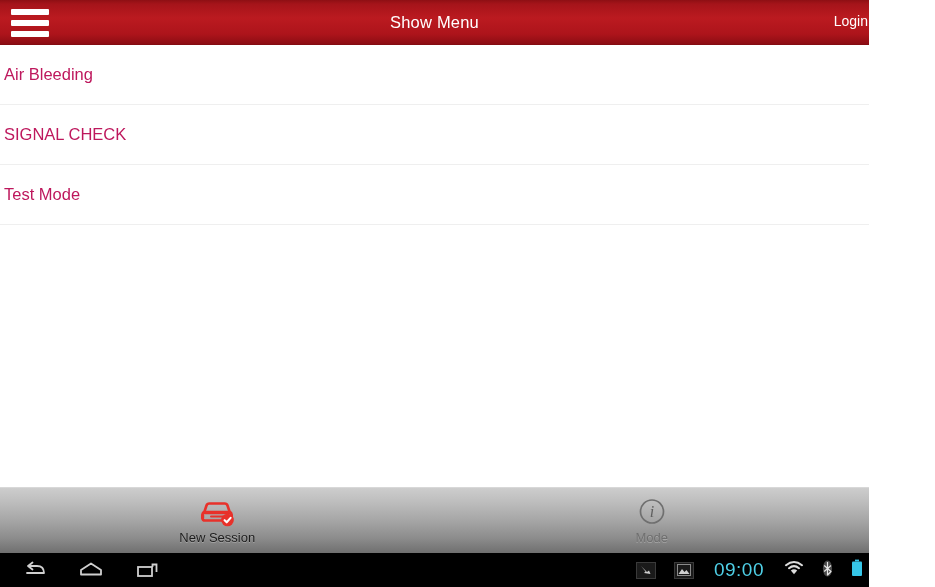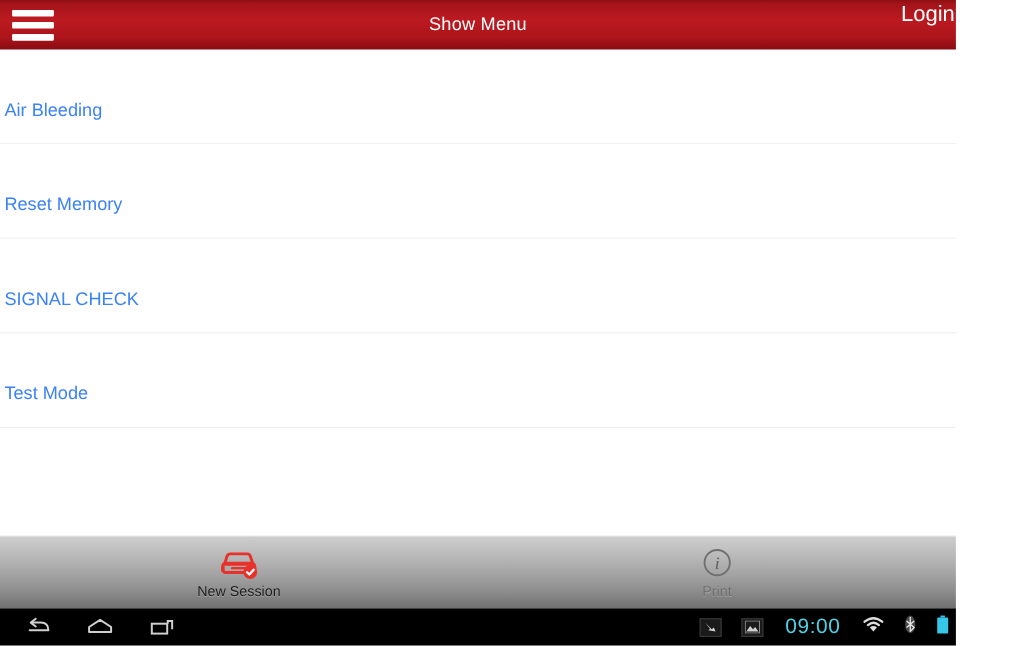--- a/index.html
+++ b/index.html
@@ -36,22 +36,22 @@
   .hamburger span {
     display: block; height: 6px; width: 100%;
     background: #ffffff; border-radius: 1px;
   }
   .header-title {
     position: absolute; left: 0; right: 0; text-align: center;
     font-size: 16.5px; letter-spacing: .2px;
     color: #ffffff;
   }
   .header-login {
-    position: absolute; right: 1px; top: 2px;
-    font-size: 20px; color: #ffffff; cursor: pointer;
+    position: absolute; right: 1px; top: 13px;
+    font-size: 14px; color: #ffffff; cursor: pointer;
   }
 
   
   .breadcrumb {
     height: 28px; flex: 0 0 28px;
     background: linear-gradient(to bottom, #b3b3b3 0%, #a8a8a8 55%, #9e9e9e 100%);
     border-bottom: 1px solid #8f8f8f;
     display: flex; align-items: center;
     padding-left: 4px;
     font-size: 11.5px; color: #1b1b1b;
@@ -62,24 +62,23 @@
   .menu-list {
     flex: 1 1 auto;
     background: #ffffff;
     overflow: hidden;
   }
   .menu-item {
     height: 60px;
     display: flex; align-items: center;
     padding-left: 4px;
     border-bottom: 1px solid #efefef;
-    font-size: 16.5px; color: #3b82f6;
+    font-size: 16.5px; color: #be185d;
     background: #ffffff;
     cursor: pointer;
-    margin-top: 26px;
   }
 
   
   .toolbar {
     height: 66px; flex: 0 0 66px;
     background: linear-gradient(to bottom,
       #cdcdcd 0%, #bdbdbd 22%, #a4a4a4 52%, #8b8b8b 78%, #6f6f6f 100%);
     border-top: 1px solid #d8d8d8;
     display: flex; align-items: stretch;
   }
@@ -133,23 +132,20 @@
       <span></span>
     </div>
     <div class="header-title">Show Menu</div>
     <div class="header-login">Login</div>
   </div>
 
 
   <div class="menu-list">
     <div class="menu-item">
       <span>Air Bleeding</span>
-    </div>
-    <div class="menu-item">
-      <span>Reset Memory</span>
     </div>
     <div class="menu-item">
       <span>SIGNAL CHECK</span>
     </div>
     <div class="menu-item">
       <span>Test Mode</span>
     </div>
   </div>
 
   <div class="toolbar">
@@ -170,21 +166,21 @@
     </div>
 
 
     <div class="tool-btn disabled">
       <div class="tool-icon">
         <svg width="30" height="30" viewBox="0 0 30 30">
           <circle cx="15" cy="14.5" r="11.5" fill="none" stroke="#6f6f6f" stroke-width="1.7"></circle>
           <text x="15" y="20.4" text-anchor="middle" font-family="Liberation Serif, serif" font-style="italic" font-size="16" fill="#5f5f5f">i</text>
         </svg>
       </div>
-      <div class="tool-label">Print</div>
+      <div class="tool-label">Mode</div>
     </div>
 
   </div>
 
   <div class="navbar">
     <div class="nav-left">
       <div class="nav-key">
         <svg width="24" height="18" viewBox="0 0 24 18">
           <path d="M4 12 L21 12 Q21 5 14 5 L6.5 5" fill="none" stroke="#cfcfcf" stroke-width="1.8" stroke-linecap="round" stroke-linejoin="round"></path>
           <path d="M9.5 1.5 L5 5 L9.5 8.5" fill="none" stroke="#cfcfcf" stroke-width="1.8" stroke-linecap="round" stroke-linejoin="round"></path>

